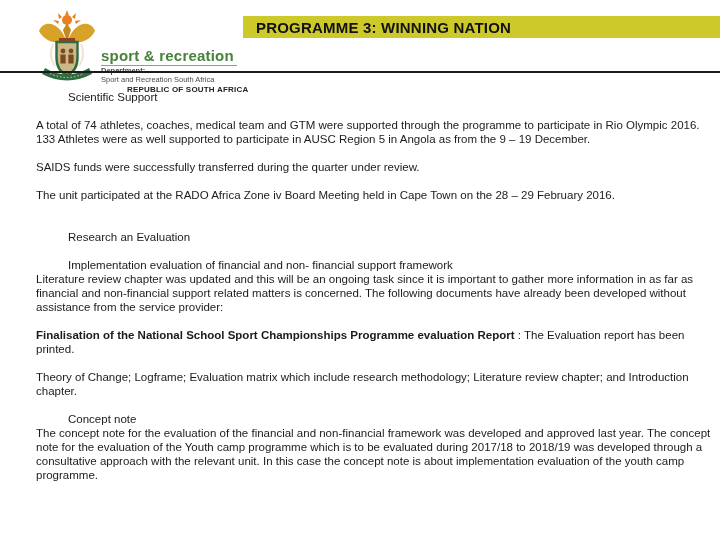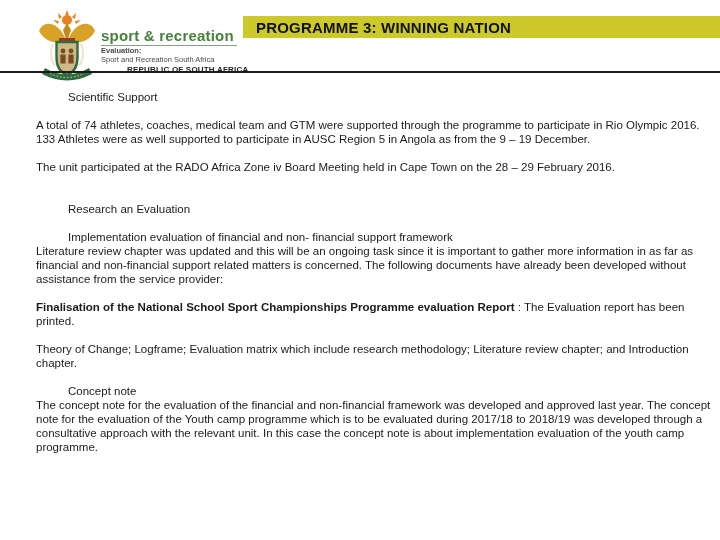--- a/index.html
+++ b/index.html
@@ -17,21 +17,21 @@
   .coat-of-arms {
     position: absolute;
     left: 36px;
     top: 8px;
     width: 62px;
     height: 78px;
   }
   .dept-block {
     position: absolute;
     left: 101px;
-    top: 28px;
+    top: 48px;
     width: 150px;
   }
   .brand {
     font-size: 15px;
     font-weight: bold;
     color: #47823c;
     letter-spacing: 0.2px;
     line-height: 15px;
     white-space: nowrap;
   }
@@ -140,37 +140,38 @@
       <path d="M31.4 46.5 h5.2 v9 h-5.2 z"></path>
     </g>
 
     <path d="M8 60 q22 13 44 0 l3 6 q-25 13 -50 0 z" fill="#2f6b40"></path>
     <path d="M13 65.5 q17 8 34 0" stroke="#e8d47a" stroke-width="1" fill="none" stroke-dasharray="1.5 2"></path>
   </svg>
 
   <div class="dept-block">
     <div class="brand">sport &amp; recreation</div>
     <hr class="brand-rule">
-    <div class="dept-label">Evaluation:</div>
+    <div class="dept-label">Department:</div>
     <div class="dept-name">Sport and Recreation South Africa</div>
     <div class="republic">REPUBLIC OF SOUTH AFRICA</div>
   </div>
 
   <div class="title-bar">
     <div class="title-text">PROGRAMME 3: WINNING NATION</div>
   </div>
 
   <hr class="header-rule">
 
   <div class="content">
 
     <div class="block heading">Scientific Support</div>
 
     <div class="block">A total of 74 athletes, coaches, medical team and GTM were supported through the programme to participate in Rio Olympic 2016. 133 Athletes were as well supported to participate in AUSC Region 5 in Angola as from the 9 – 19 December.</div>
 
+    <div class="block">SAIDS funds were successfully transferred during the quarter under review.</div>
 
     <div class="block">The unit participated at the RADO Africa Zone iv Board Meeting held in Cape Town on the 28 – 29 February 2016.</div>
 
     <div class="block heading gap-before">Research an Evaluation</div>
 
     <div class="block">
       <div class="heading">Implementation evaluation of financial and non- financial support framework</div>
       <div>Literature review chapter was updated and this will be an ongoing task since it is important to gather more information in as far as financial and non-financial support related matters is concerned. The following documents have already been developed without assistance from the service provider:</div>
     </div>
 

